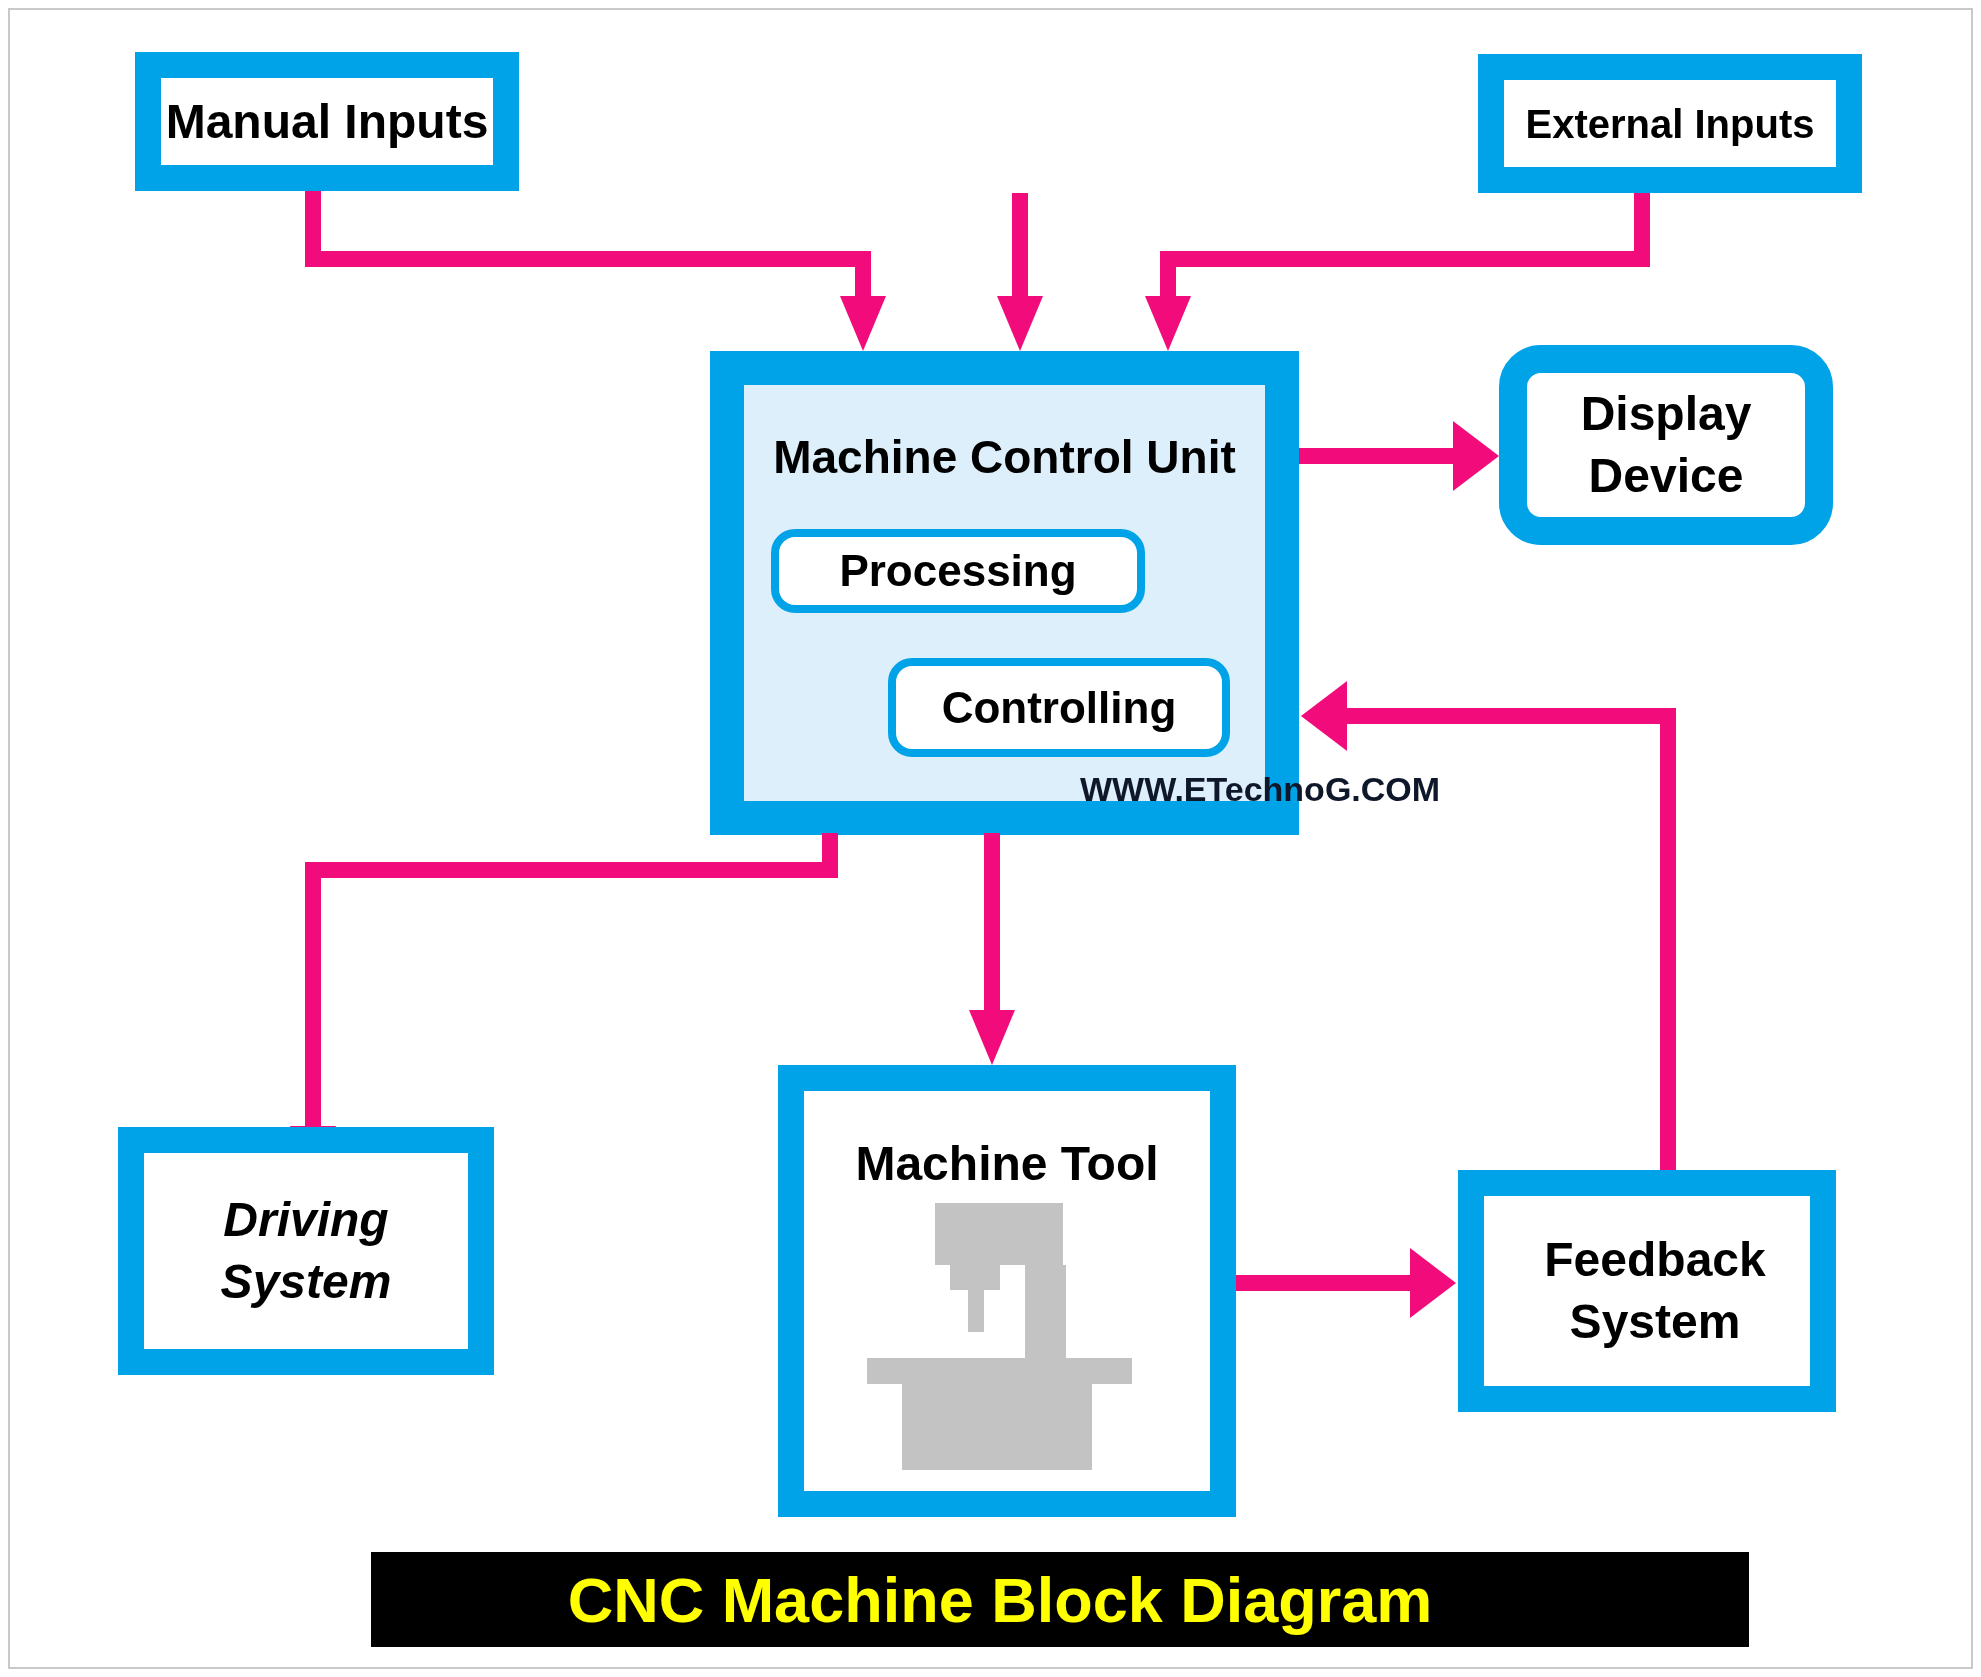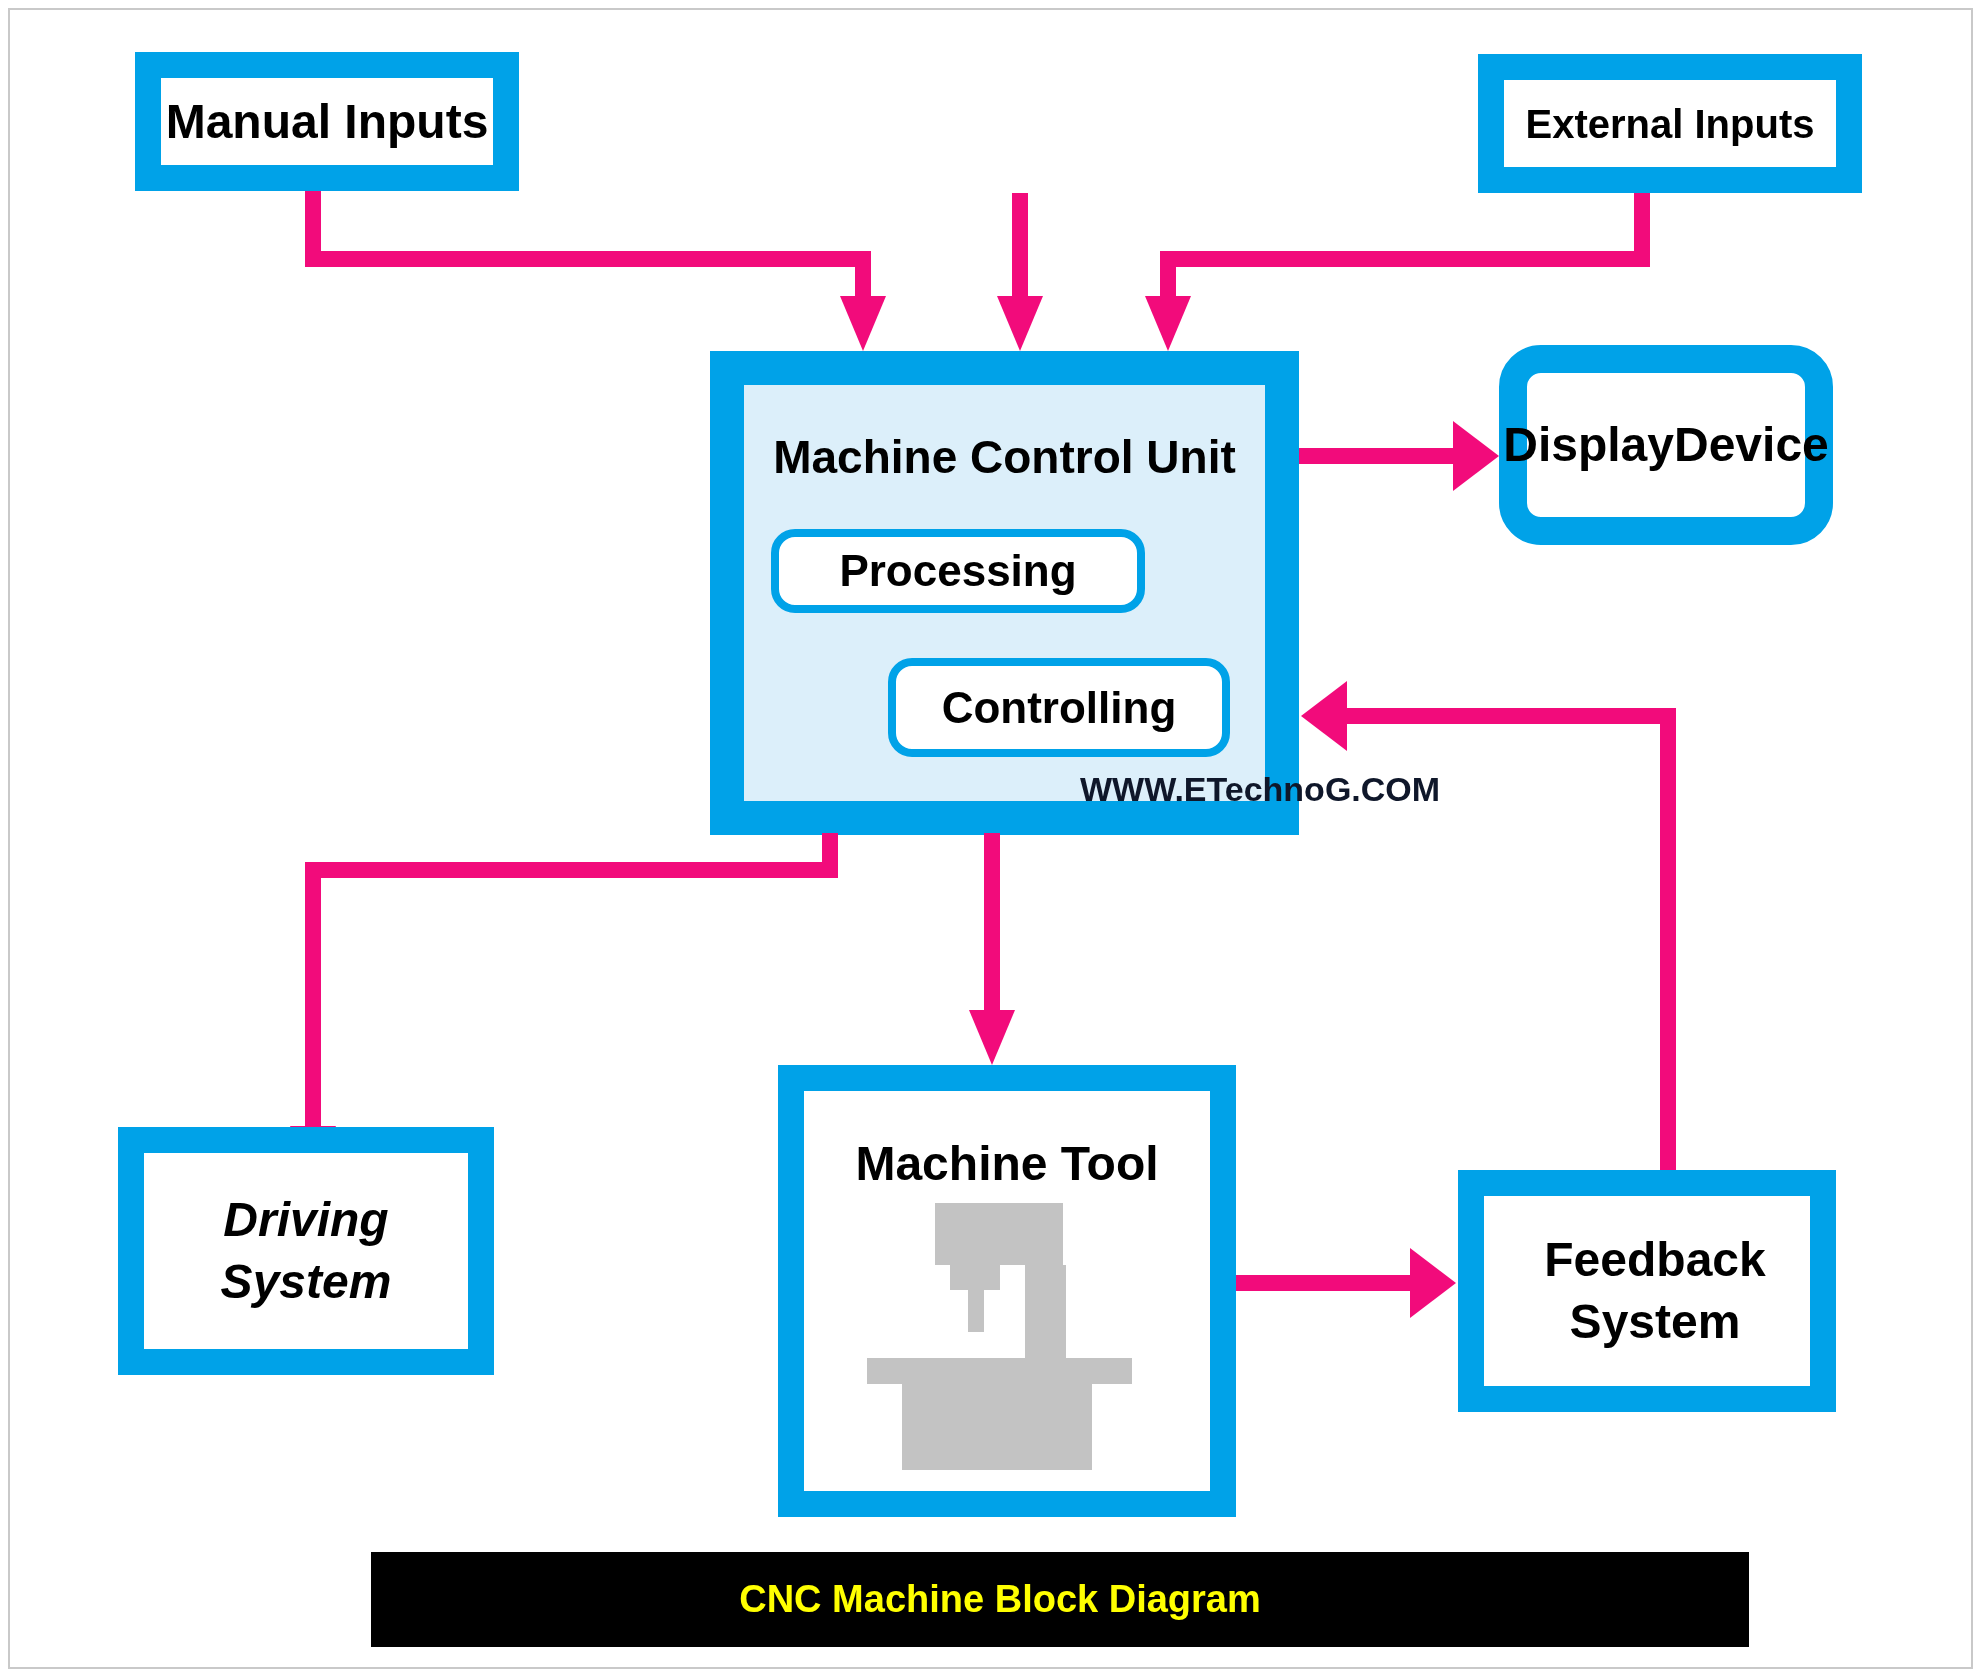--- a/index.html
+++ b/index.html
@@ -29,21 +29,21 @@
   }
   .pill{
     position:absolute;box-sizing:border-box;background:#ffffff;
     border:8px solid #00A2E8;border-radius:24px;
     display:flex;align-items:center;justify-content:center;
     font-size:44px;font-weight:bold;
   }
   .rounded-node{
     position:absolute;box-sizing:border-box;background:#ffffff;
     border:28px solid #00A2E8;border-radius:42px;
-    display:flex;flex-direction:row;align-items:center;justify-content:center;
+    display:flex;flex-direction:column;align-items:center;justify-content:center;
     text-align:center;font-weight:bold;
   }
   .watermark{
     position:absolute;left:1080px;top:770px;width:280px;
     font-size:34px;font-weight:bold;color:#0f172a;z-index:5;white-space:nowrap;
   }
   
   .seg{position:absolute;background:#F20B7B;}
   .head-down{position:absolute;width:0;height:0;
     border-left:23px solid transparent;border-right:23px solid transparent;
@@ -55,21 +55,21 @@
     border-top:35px solid transparent;border-bottom:35px solid transparent;
     border-right:46px solid #F20B7B;}
   
   .icon-part{position:absolute;background:#C3C3C3;}
   
   .banner{
     position:absolute;left:371px;top:1552px;width:1378px;height:95px;background:#000000;
     display:flex;align-items:center;justify-content:center;
   }
   .banner span{
-    font-size:38px;font-weight:bold;color:#FFFF00;transform:translateX(-60px);white-space:nowrap;
+    font-size:63px;font-weight:bold;color:#FFFF00;transform:translateX(-60px);white-space:nowrap;
   }
 </style>
 </head>
 <body>
 
 <div class="canvas">
   <div class="frame"></div>
 
   <div class="node" style="left:135px;top:52px;width:384px;height:139px;">
     <span class="lbl-lg">Manual Inputs</span>

